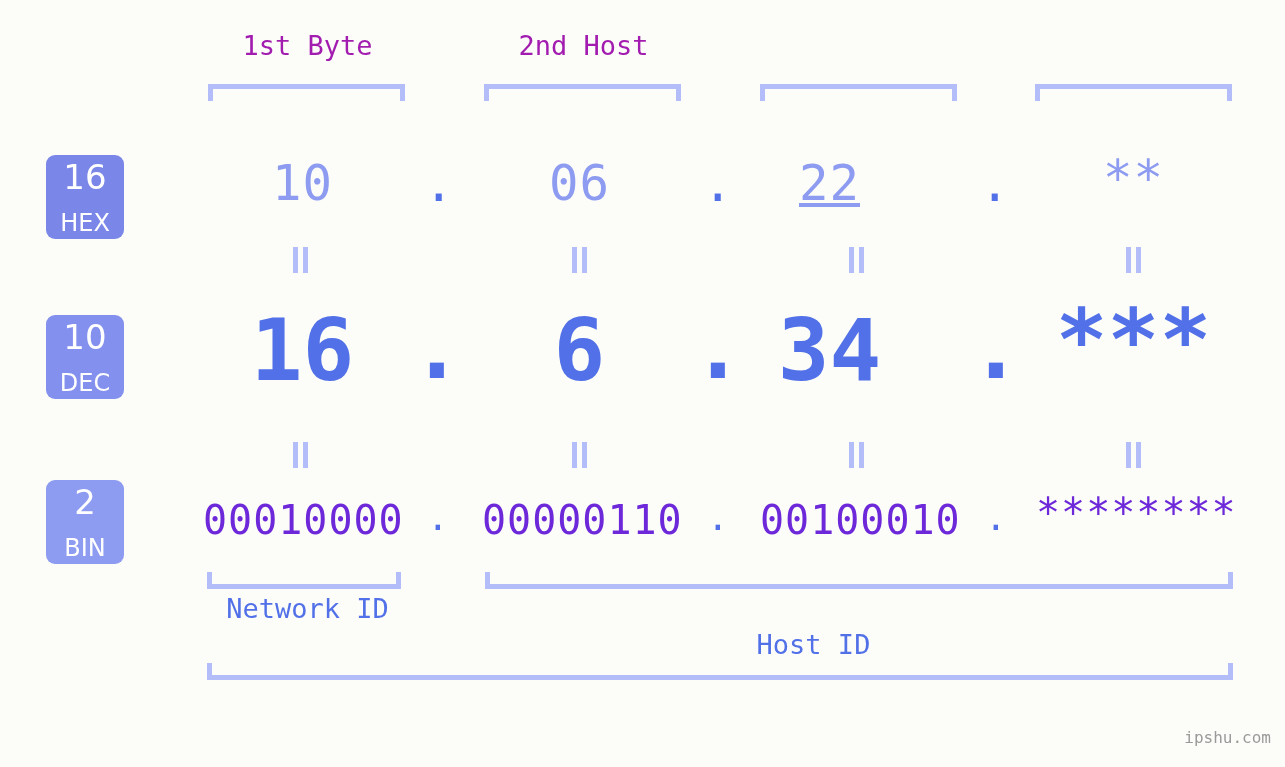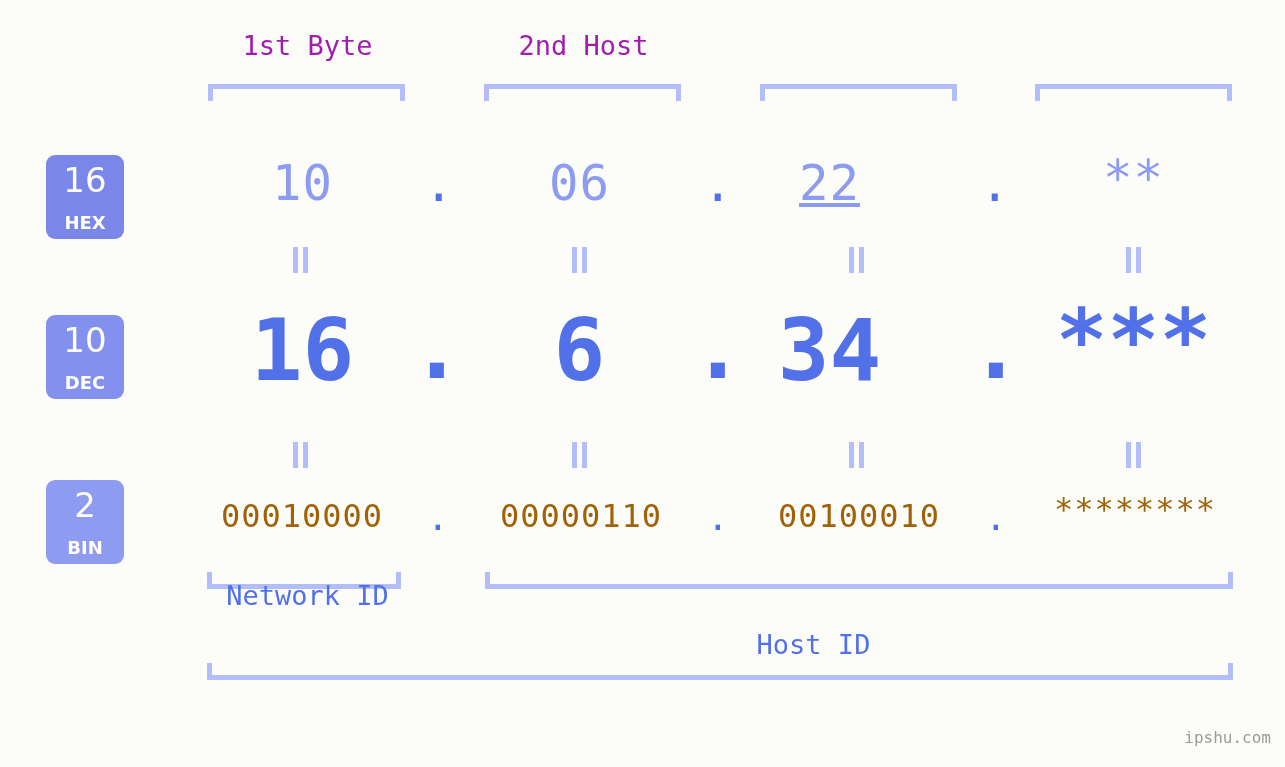--- a/index.html
+++ b/index.html
@@ -65,22 +65,22 @@
     align-items: center;
     justify-content: center;
     line-height: 1;
   }
   .badge .num {
     font-size: 34px;
     font-weight: 400;
     letter-spacing: 0px;
   }
   .badge .nm {
-    font-size: 18px;
-    font-weight: 700;
+    font-size: 24px;
+    font-weight: 400;
     margin-top: 17px;
   }
 
   
   .val {
     position: absolute;
     text-align: center;
     white-space: nowrap;
     font-family: "DejaVu Sans Mono", monospace;
   }
@@ -89,22 +89,22 @@
     color: #8d9bf0;
     letter-spacing: 1px;
   }
   .row-dec .val {
     font-size: 86px;
     color: #5271e8;
     font-weight: 700;
     letter-spacing: 0px;
   }
   .row-bin .val {
-    font-size: 32px;
-    color: #a16207;
+    font-size: 40px;
+    color: #6d28d9;
     letter-spacing: 1px;
   }
 
   .dot {
     position: absolute;
     color: #5271e8;
     font-family: "DejaVu Sans Mono", monospace;
     line-height: 1;
   }
   .dot-hex { font-size: 49px; }
@@ -252,20 +252,20 @@
 
     <div class="val" style="left:760px; top:497px; width:198px;">00100010</div>
     <div class="dot dot-bin" style="left:985px; top:500px;">.</div>
 
     <div class="val" style="left:1036px; top:490px; width:198px;">********</div>
   </div>
 
   <div class="bracket-up" style="left:207px; top:572px; width:194px;"></div>
   <div class="bracket-up" style="left:485px; top:572px; width:748px;"></div>
 
-  <div class="section-label" style="left:210px; width:195px; top:580px;">Network ID</div>
+  <div class="section-label" style="left:210px; width:195px; top:593px;">Network ID</div>
   <div class="section-label" style="left:716px; width:195px; top:613px;margin-top:16px;">Host ID</div>
 
   <div class="bracket-up" style="left:207px; top:663px; width:1026px;"></div>
 
   <div class="watermark">ipshu.com</div>
 
 </div>
 
 </body></html>

